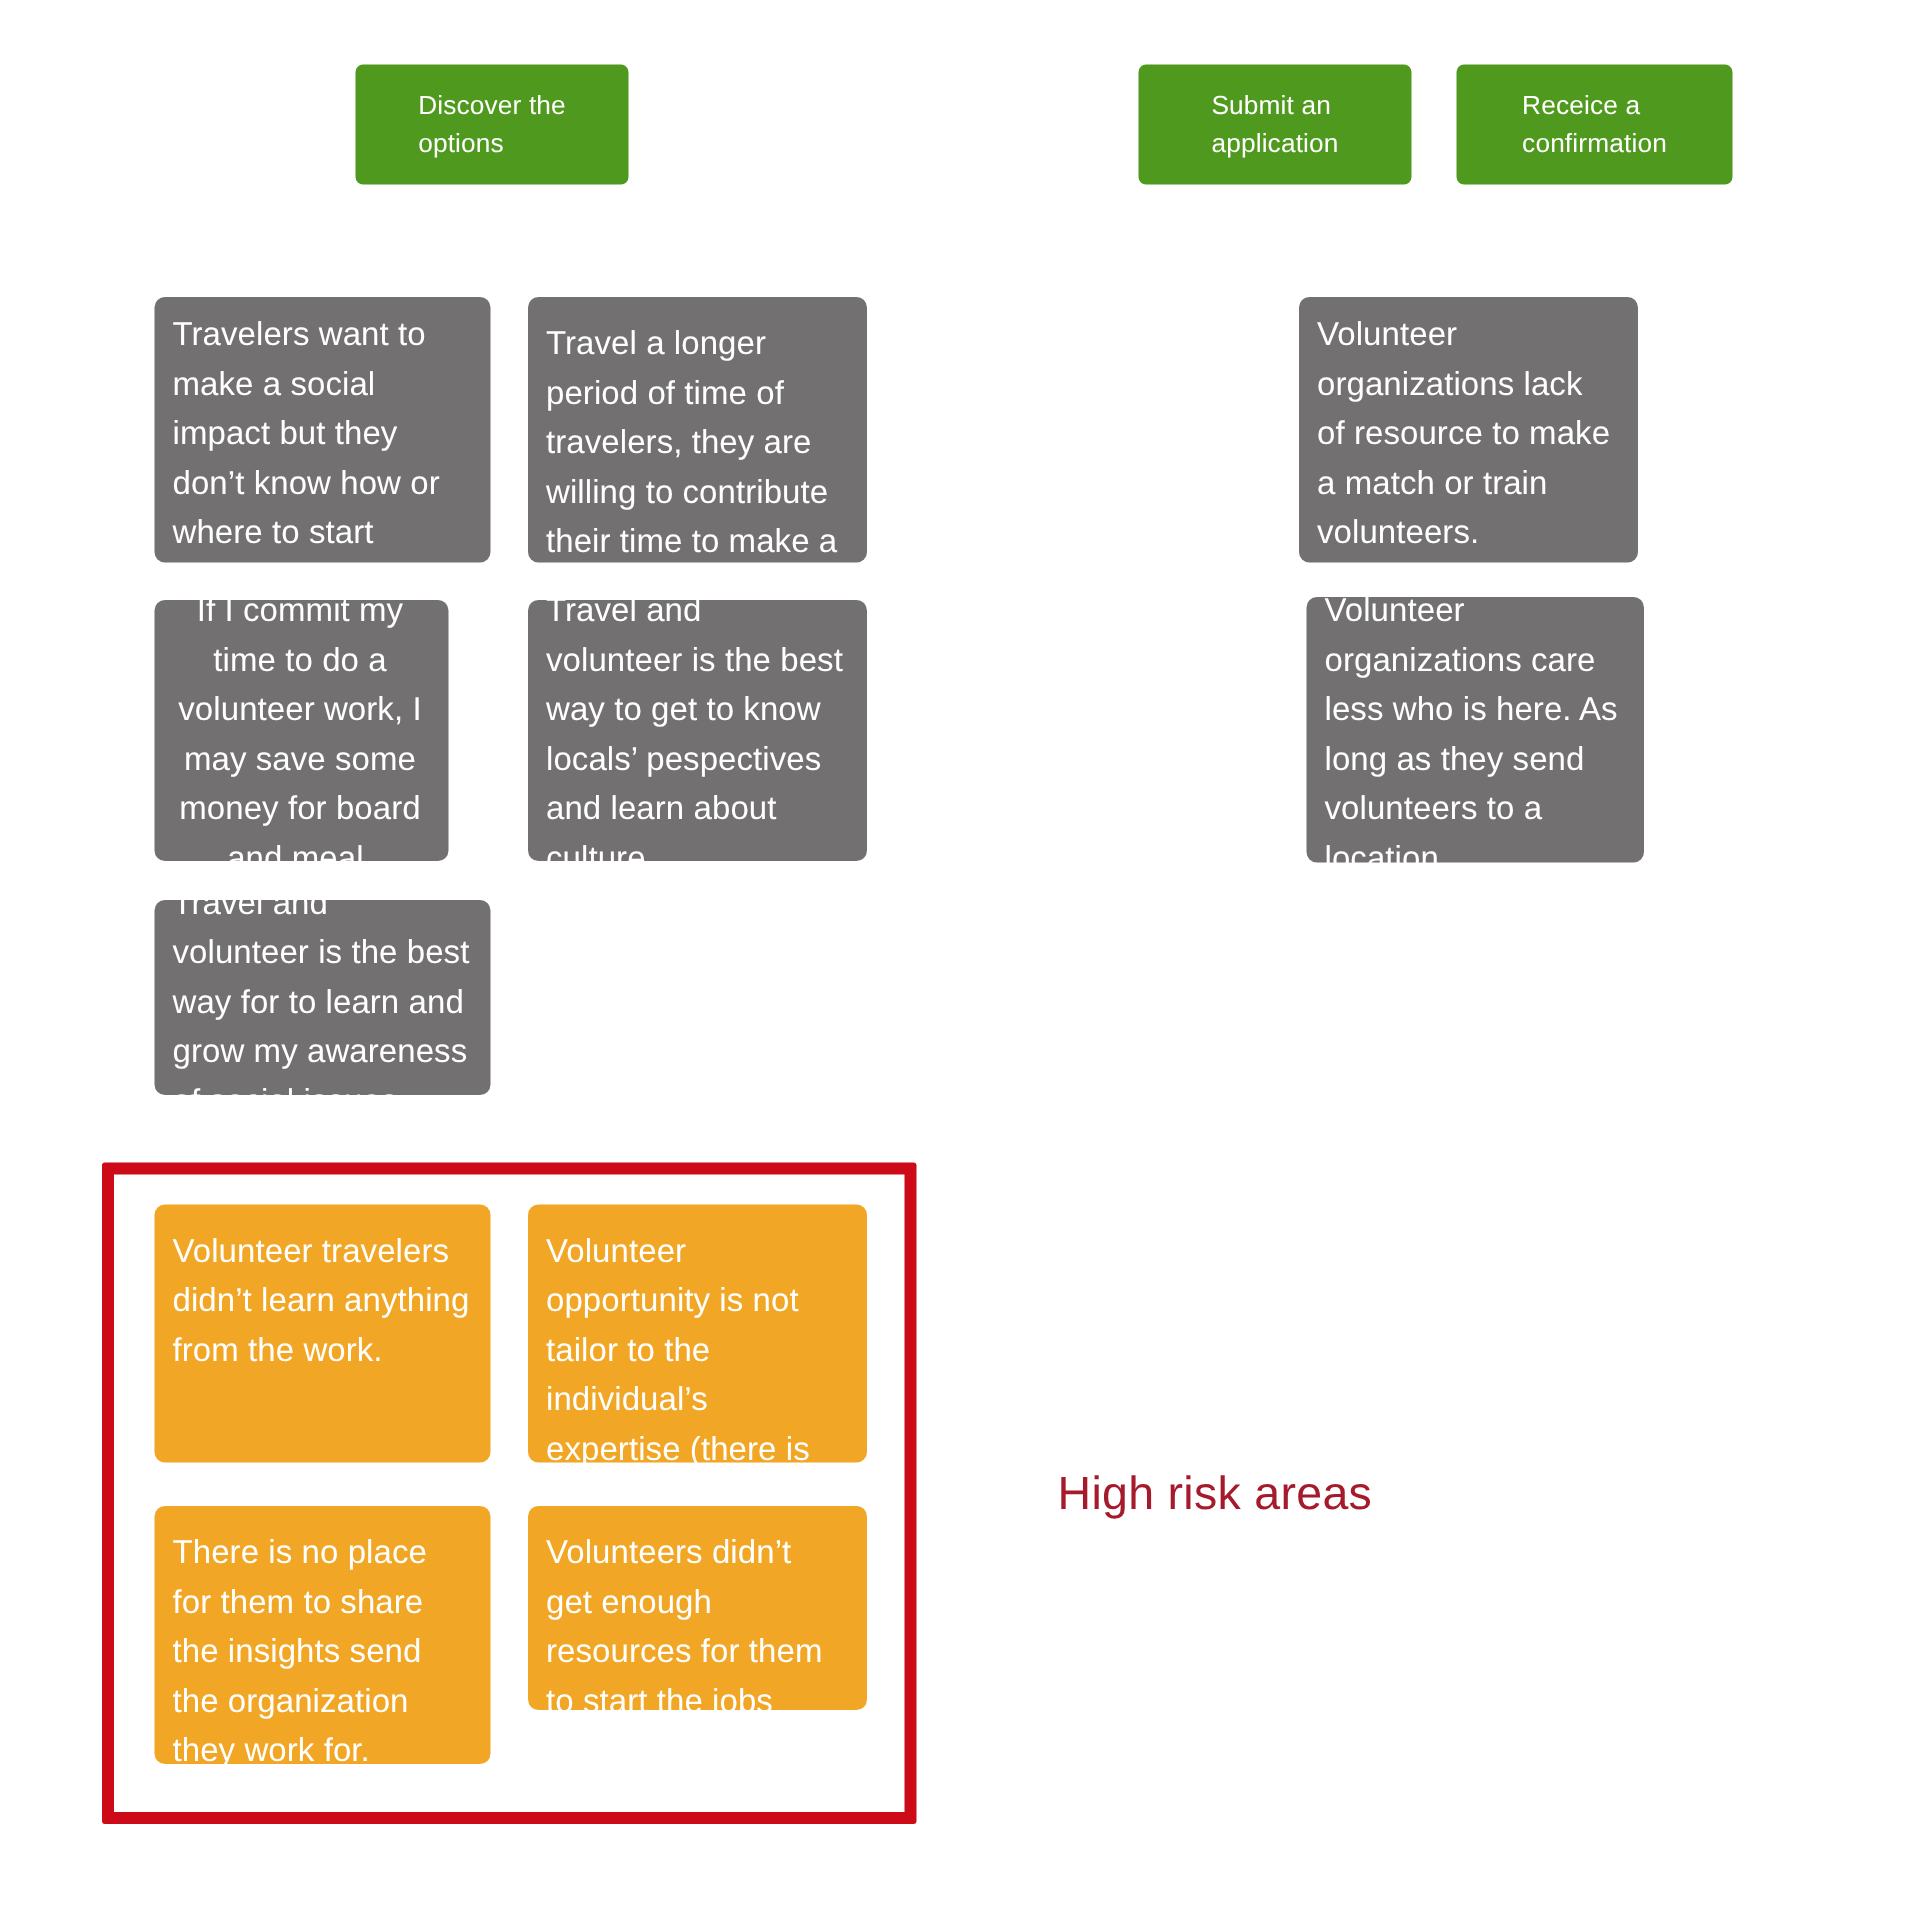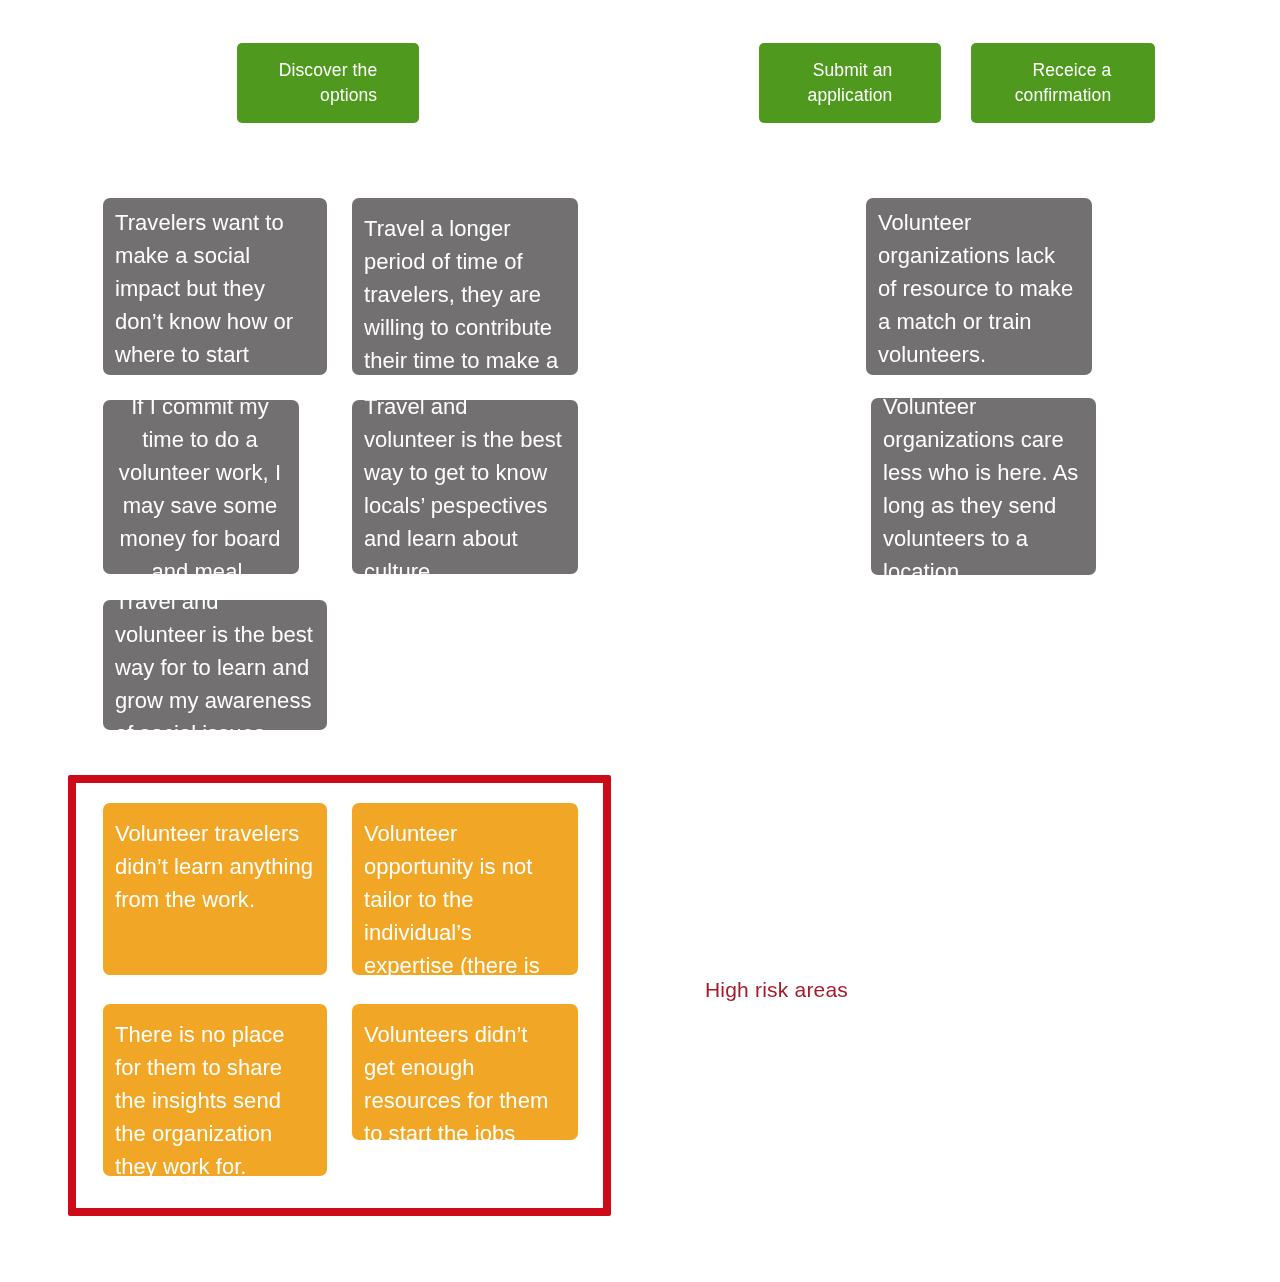--- a/index.html
+++ b/index.html
@@ -21,21 +21,21 @@
 
   
   .phase {
     position: absolute;
     background: #4F9A1E;
     border-radius: 5px;
     color: #ffffff;
     display: flex;
     align-items: center;
     justify-content: center;
-    text-align: right;
+    text-align: left;
     font-size: 17.5px;
     line-height: 1.42;
     letter-spacing: 0.1px;
     padding: 4px 10px;
     box-sizing: border-box;
   }
 
   
   .card {
     position: absolute;
@@ -60,21 +60,21 @@
     border: 8px solid #CC0A18;
     border-radius: 2px;
     box-sizing: border-box;
     background: transparent;
   }
 
   
   .risk-label {
     position: absolute;
     color: #A61B2B;
-    font-size: 21px;
+    font-size: 31px;
     line-height: 1.2;
     letter-spacing: 0.2px;
     white-space: nowrap;
   }
 </style>
 </head>
 <body>
 
 <div id="canvas">
 

